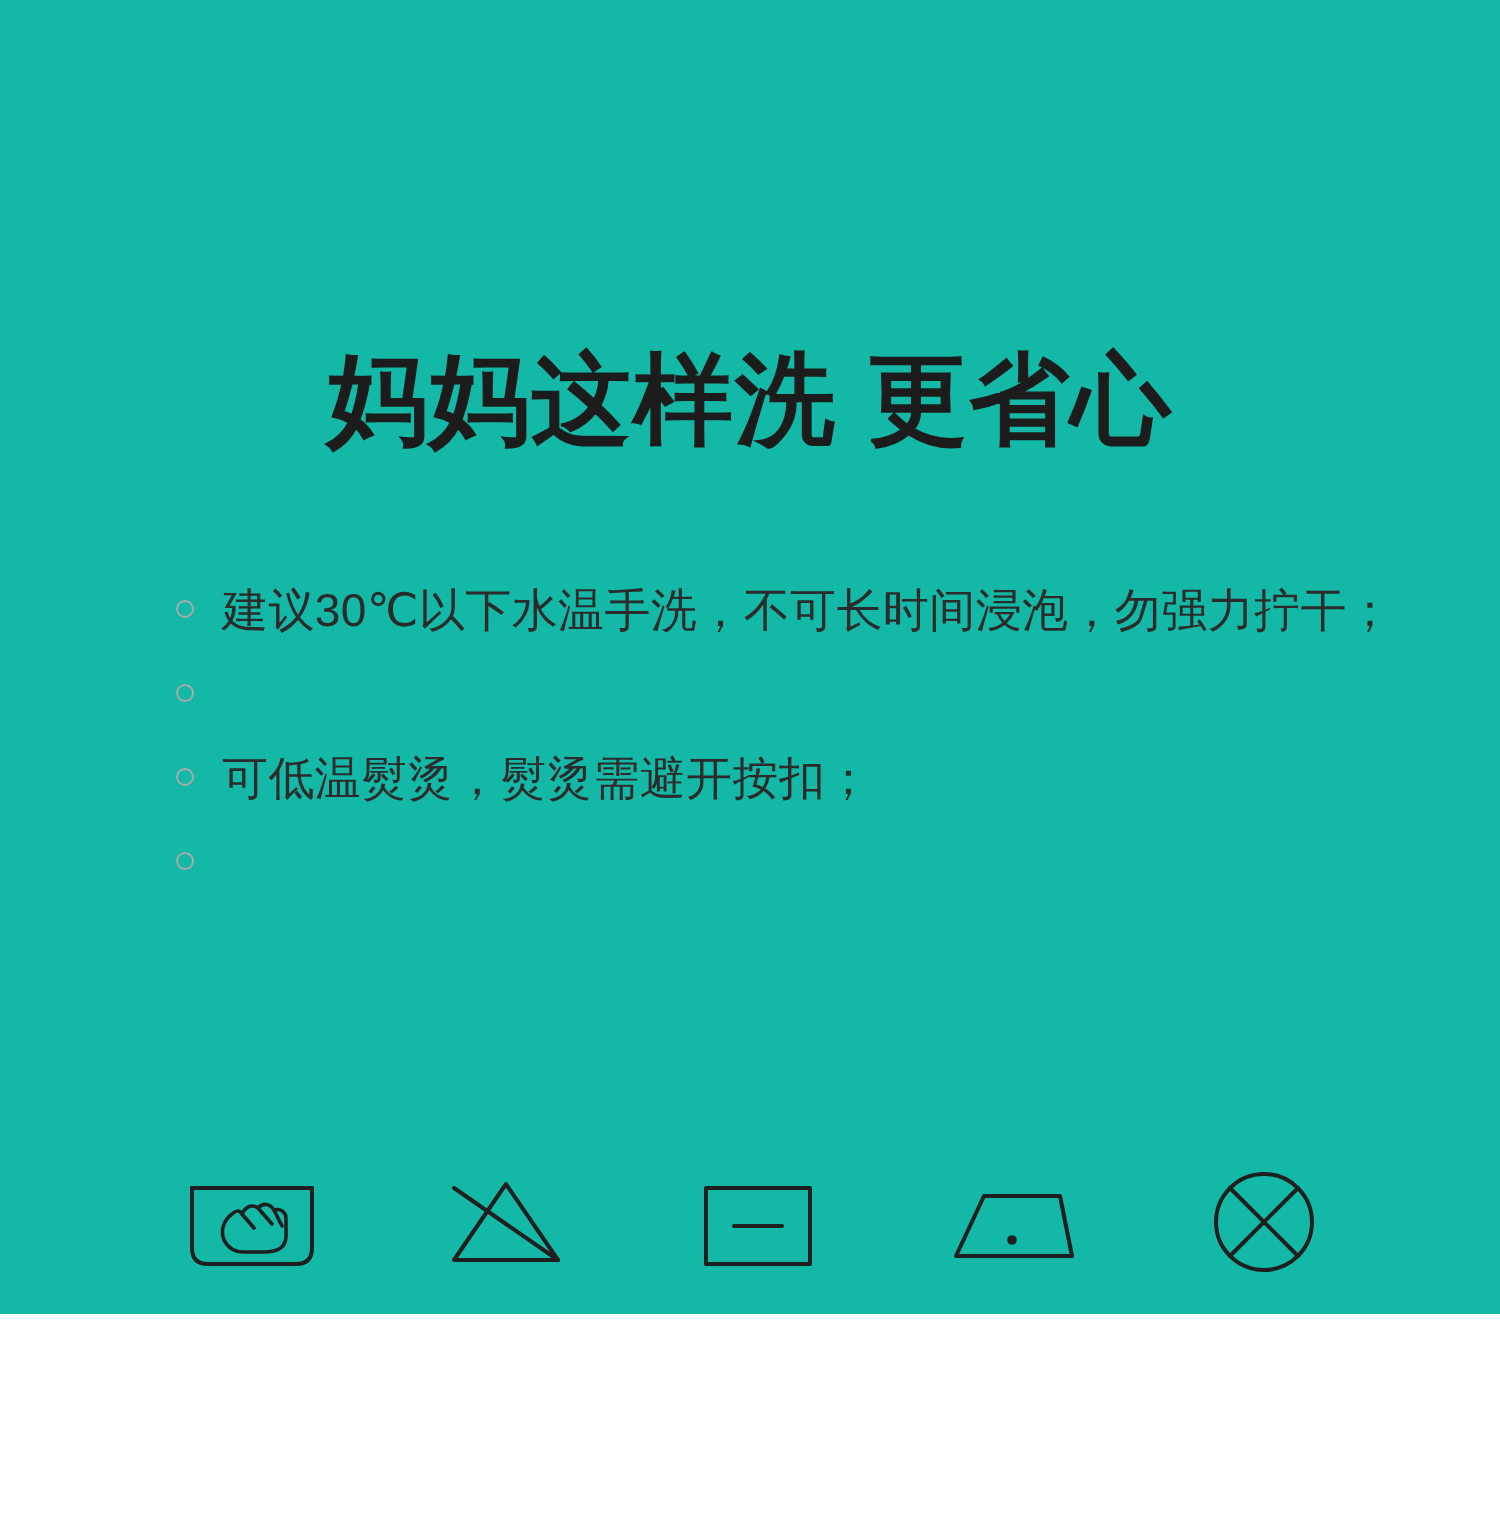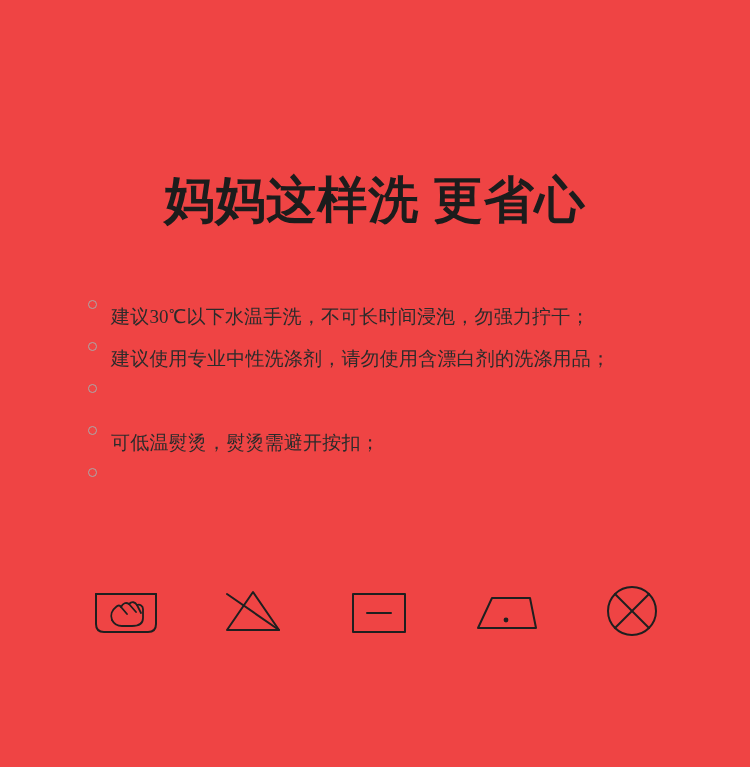--- a/index.html
+++ b/index.html
@@ -9,25 +9,24 @@
   body {
     width: 750px;
     height: 767px;
     background: #ffffff;
     font-family: "Liberation Sans", "DejaVu Sans", sans-serif;
     -webkit-font-smoothing: antialiased;
   }
   .page {
     position: relative;
     width: 750px;
-    height: 767px;
-    background: #ef4444;
+    height: 657px;
+    background: #14b8a6;
     box-sizing: border-box;
     overflow: hidden;
-    font-family: Liberation Serif, serif;
   }
   .title {
     position: absolute;
     top: 168px;
     left: 0;
     width: 750px;
     text-align: center;
     font-size: 50px;
     line-height: 64px;
     font-weight: bold;
@@ -52,26 +51,25 @@
     height: 9px;
     border: 1px solid #a9a9a9;
     border-radius: 50%;
     box-sizing: border-box;
     margin-top: 8px;
     margin-right: 14px;
     flex: 0 0 auto;
     background: transparent;
   }
   .tip-text {
-    font-size: 19px;
+    font-size: 23px;
     line-height: 26px;
     color: #2b2b2b;
     letter-spacing: 0.2px;
     white-space: nowrap;
-    margin-top: 12px;
   }
   .symbols {
     position: absolute;
     top: 580px;
     left: 88px;
     width: 582px;
     display: flex;
     justify-content: space-between;
     align-items: center;
   }
@@ -111,24 +109,20 @@
 
   <div class="title">妈妈这样洗 更省心</div>
 
   <div class="tips">
 
     <div class="tip-row">
       <span class="tip-bullet"></span>
       <span class="tip-text">建议30℃以下水温手洗，不可长时间浸泡，勿强力拧干；</span>
     </div>
 
-    <div class="tip-row">
-      <span class="tip-bullet"></span>
-      <span class="tip-text">建议使用专业中性洗涤剂，请勿使用含漂白剂的洗涤用品；</span>
-    </div>
 
     <div class="tip-row">
       <span class="tip-bullet"></span>
     </div>
 
 
     <div class="tip-row">
       <span class="tip-bullet"></span>
       <span class="tip-text">可低温熨烫，熨烫需避开按扣；</span>
     </div>

